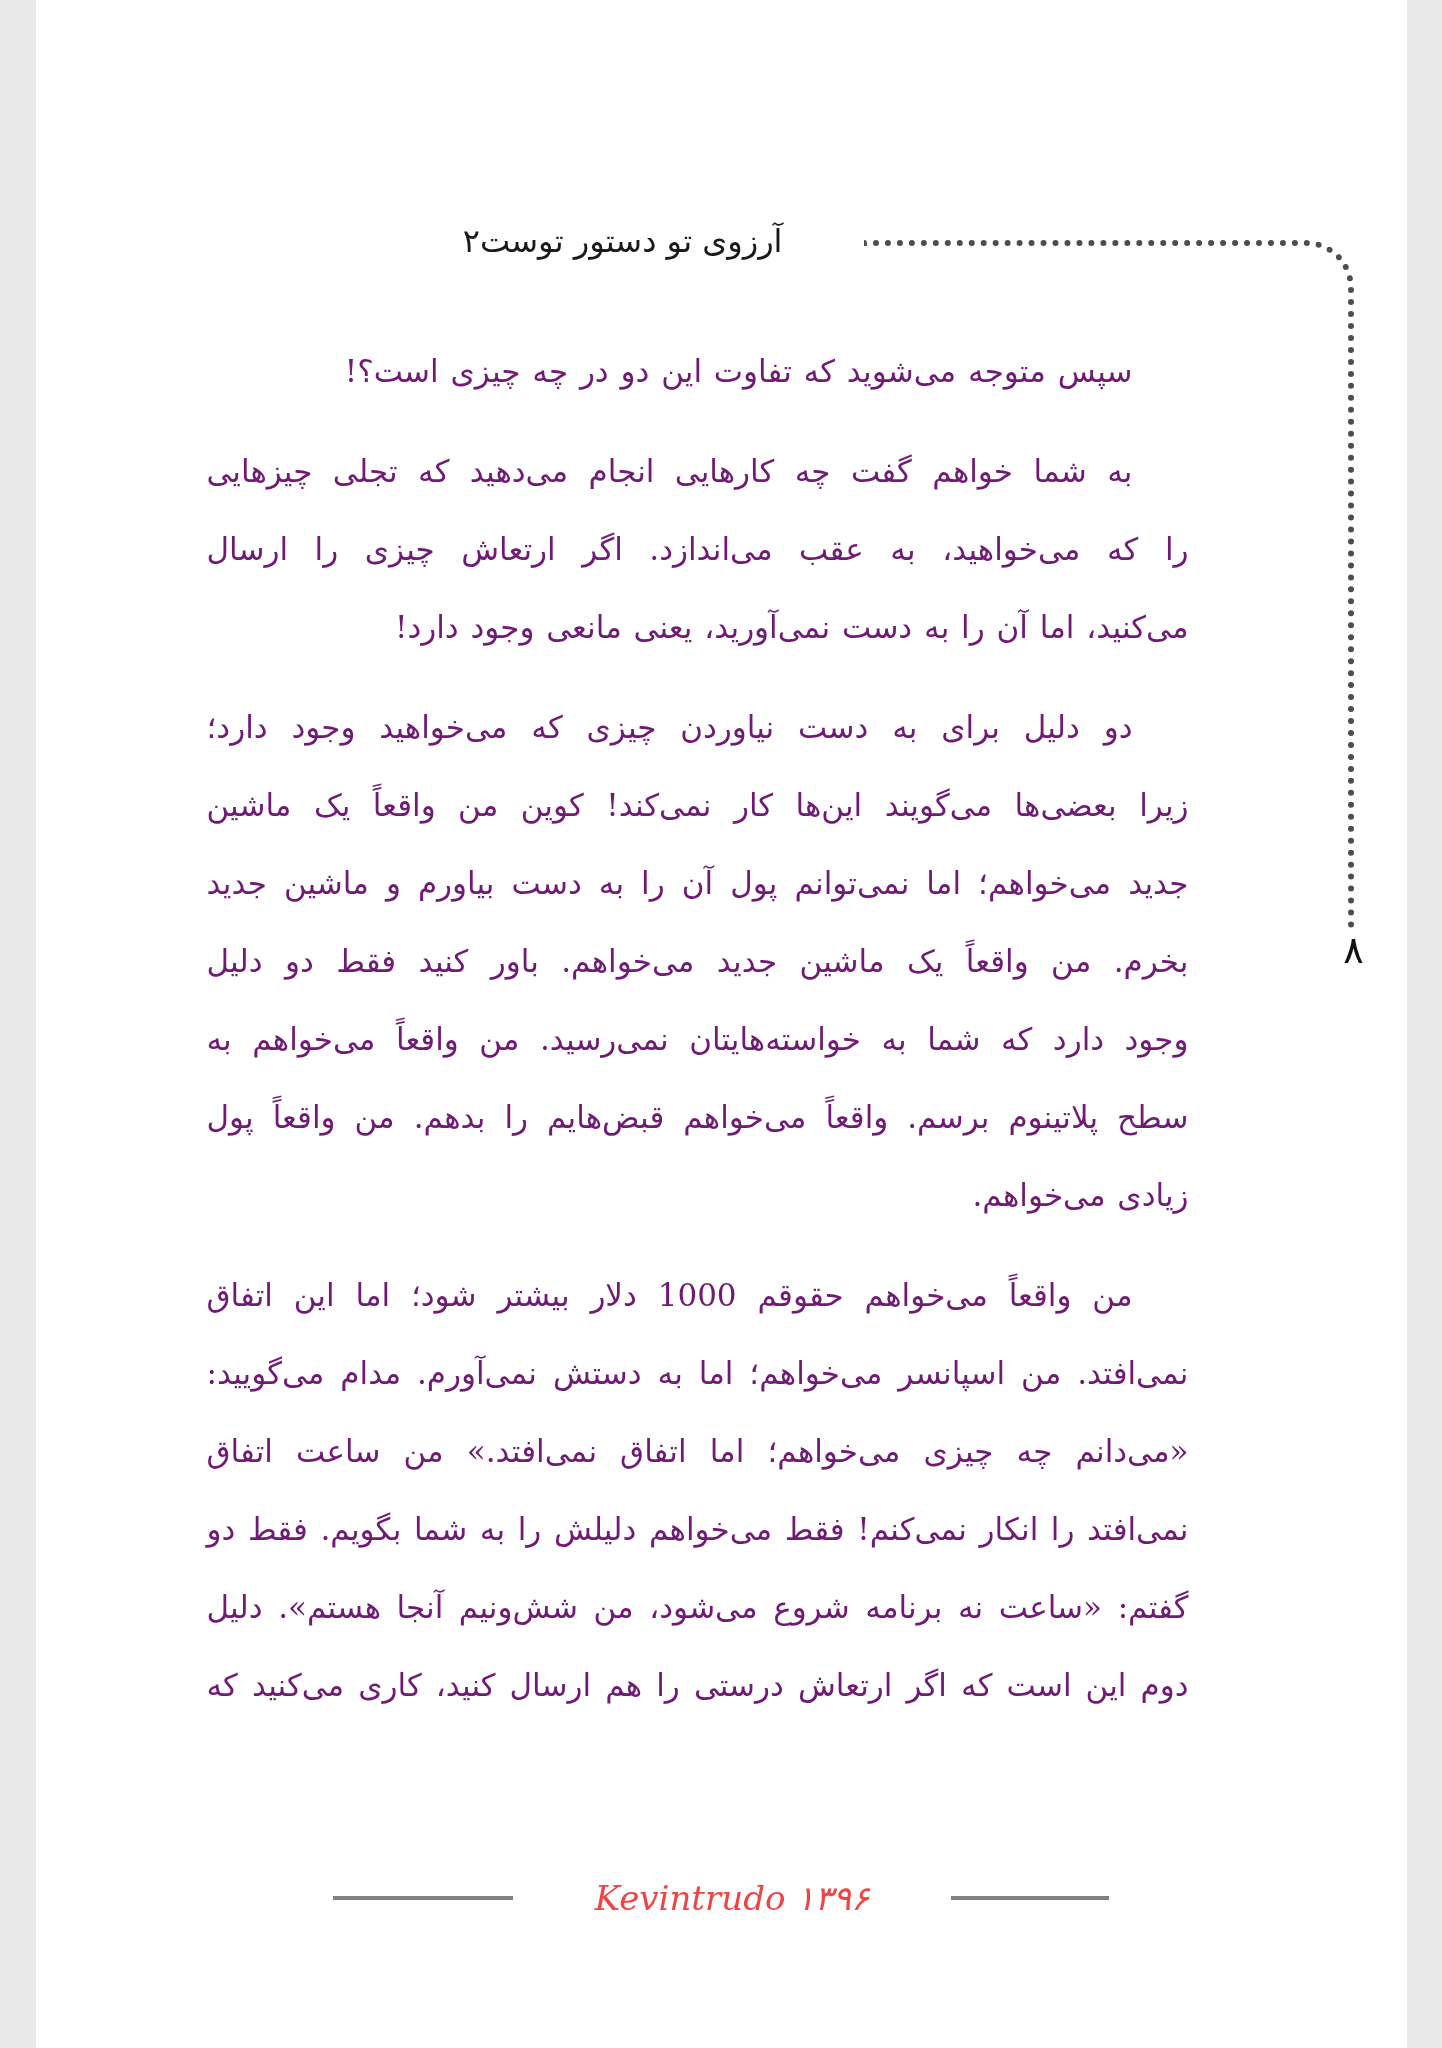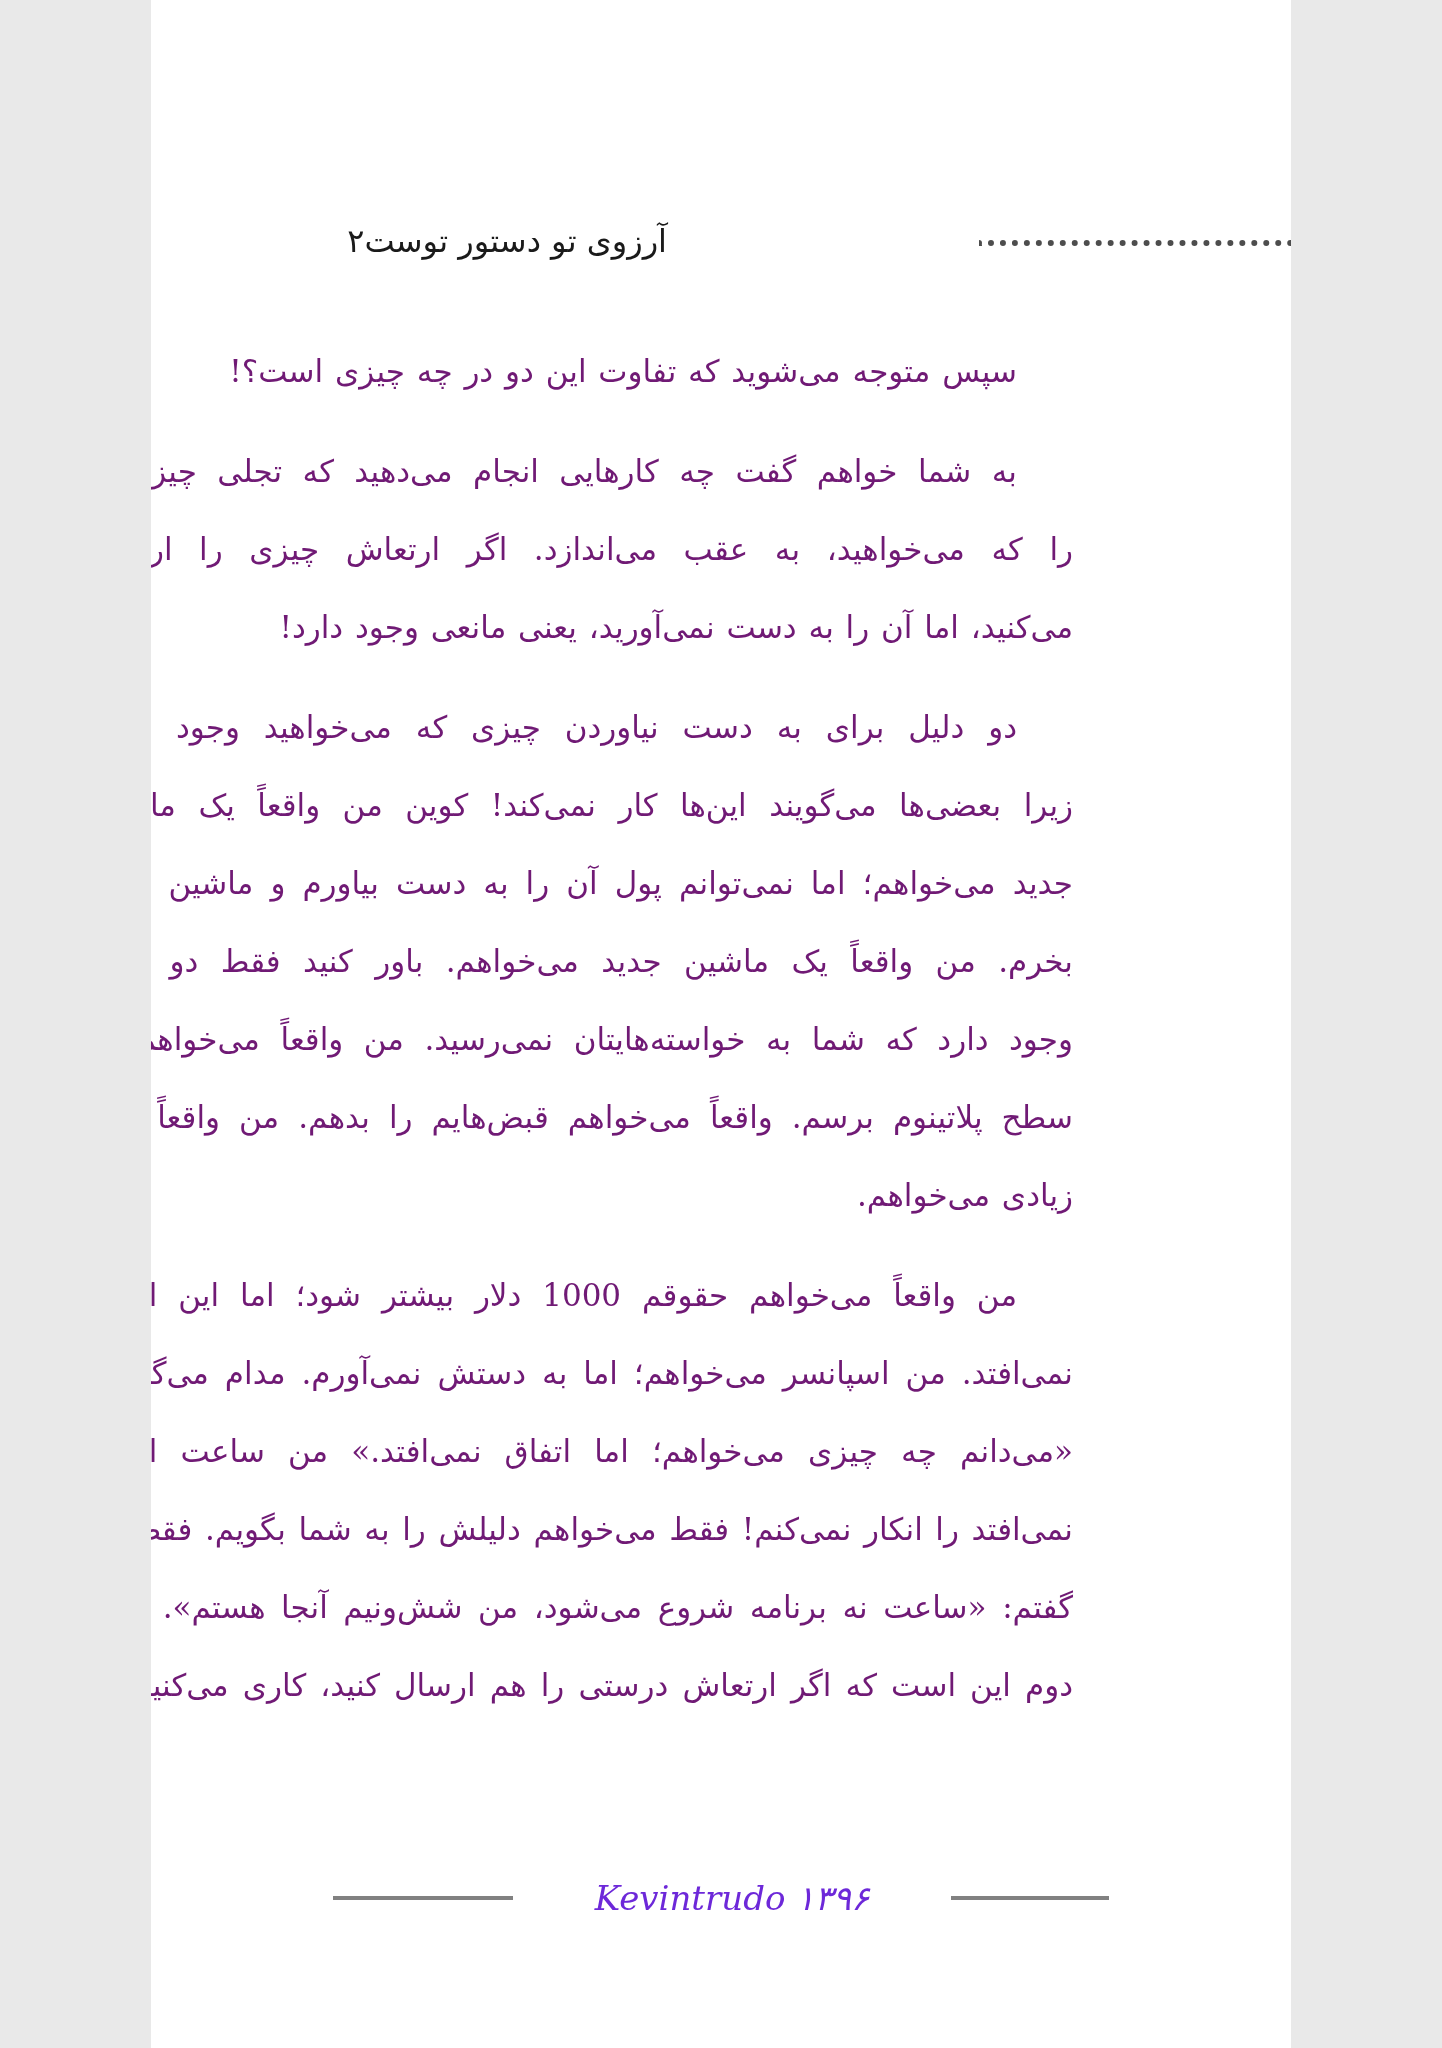--- a/index.html
+++ b/index.html
@@ -1,19 +1,19 @@
 <!DOCTYPE html>
 <html lang="fa"><head>
 <meta charset="utf-8">
 <style>
   * { margin: 0; padding: 0; box-sizing: border-box; }
   html, body { background: #e9e9e9; }
   .page {
     position: relative;
-    width: 1140px;
+    width: 1371px;
     height: 2048px;
     margin: 0 auto;
     background: #ffffff;
     overflow: hidden;
     font-family: "DejaVu Serif", "DejaVu Sans", serif;
     color: #161616;
   }
   
   .header-title {
     position: absolute;
@@ -79,21 +79,21 @@
   .footer-rule {
     height: 4px;
     background: #818181;
   }
   .footer-rule.left { width: 180px; }
   .footer-rule.right { width: 158px; }
   .footer-text {
     direction: ltr;
     font-style: italic;
     font-size: 34px;
-    color: #6d28d9;
+    color: #ef4444;
     white-space: nowrap;
   }
 </style>
 </head>
 <body>
 
 <div class="page">
 
   <div class="header-title">آرزوی تو دستور توست۲</div>
 

